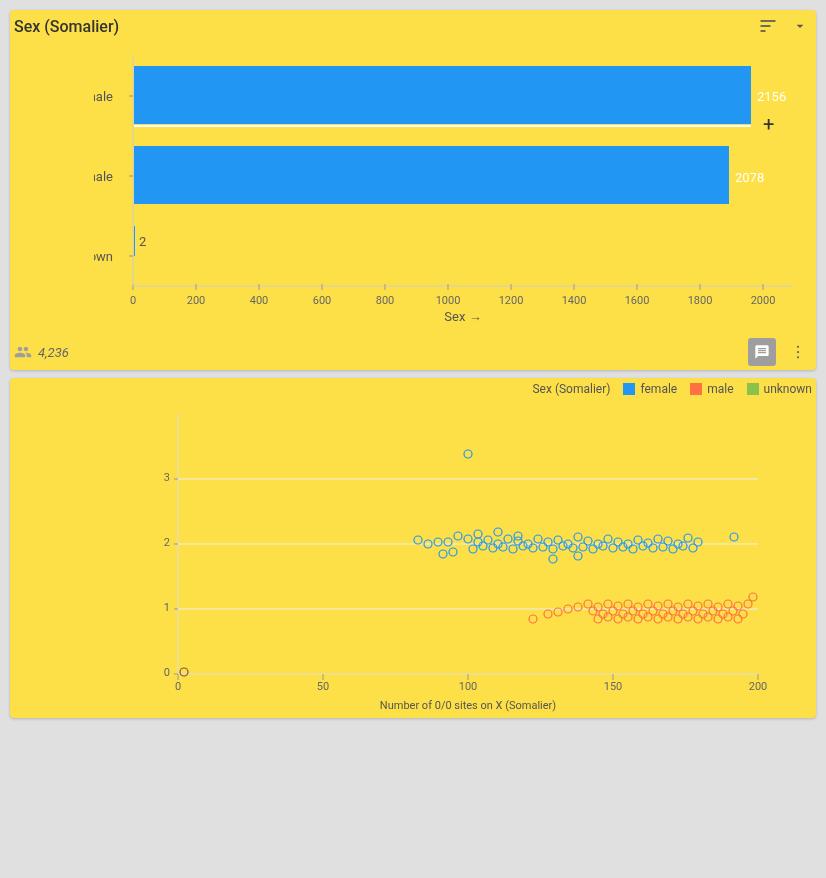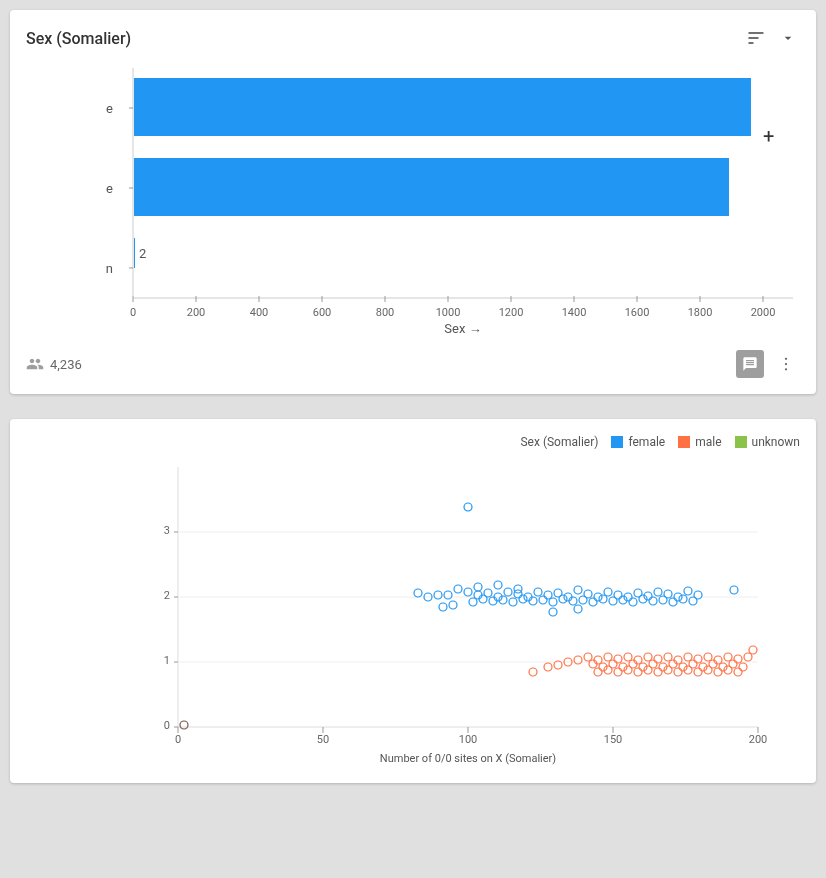--- a/index.html
+++ b/index.html
@@ -4,25 +4,25 @@
   <style>
     * { box-sizing: border-box; margin: 0; padding: 0; }
     body {
       background: #e0e0e0;
       font-family: 'Roboto', Arial, sans-serif;
       font-size: 13px;
       padding: 10px;
       width: 826px;
     }
     .card {
-      background: #ffffff;
+      background: #fde047;
       border-radius: 4px;
       box-shadow: 0 1px 3px rgba(0,0,0,0.2);
-      margin-bottom: 25px;
-      padding: 16px;
+      margin-bottom: 8px;
+      padding: 4px;
     }
     .card-header {
       display: flex;
       align-items: center;
       justify-content: space-between;
       margin-bottom: 8px;
     }
     .card-title {
       font-size: 16px;
       font-weight: 500;
@@ -52,20 +52,21 @@
     .bar-chart-svg {
       width: 100%;
       height: 100%;
     }
     .chart-footer {
       display: flex;
       align-items: center;
       justify-content: space-between;
       margin-top: 8px;
       padding-top: 4px;
+      font-style: italic;
     }
     .chart-footer-left {
       display: flex;
       align-items: center;
       gap: 6px;
       color: #666;
       font-size: 13px;
     }
     .chart-footer-right {
       display: flex;

